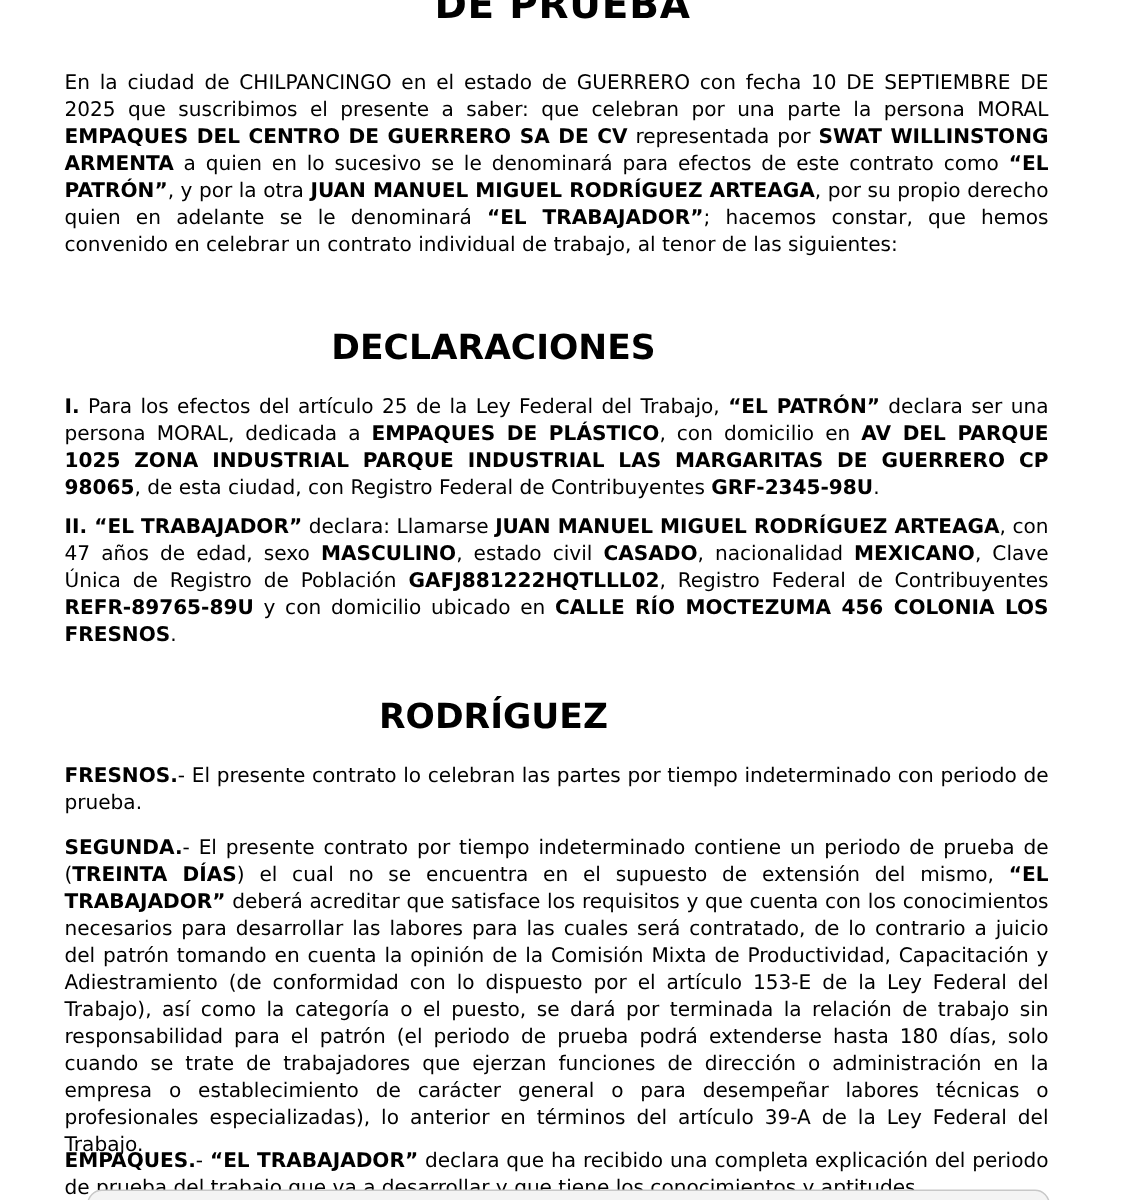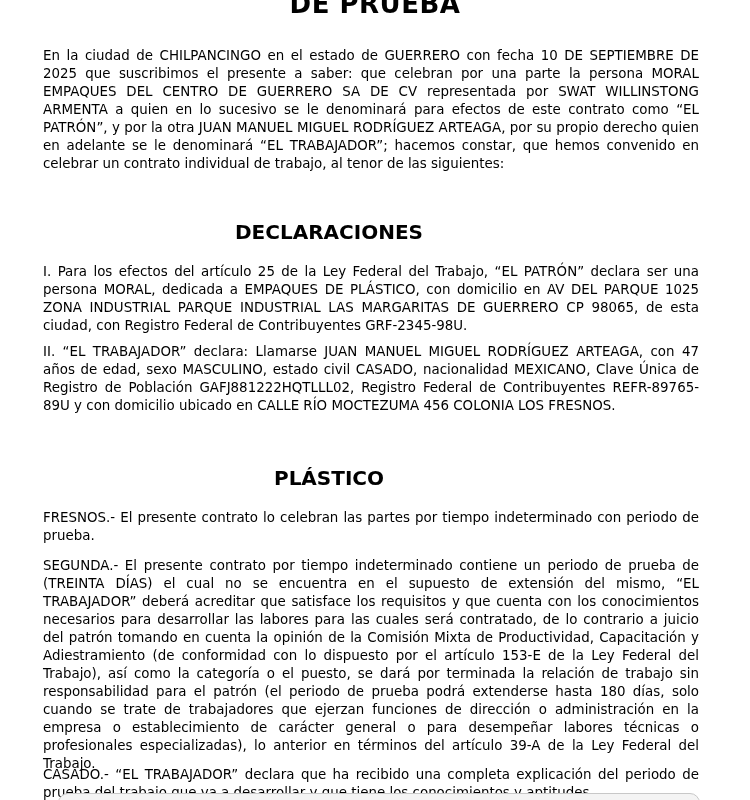--- a/index.html
+++ b/index.html
@@ -28,36 +28,36 @@
       letter-spacing: 0.5px;
       margin: 0;
     }
     .section-heading {
       position: absolute;
       left: 0;
       width: 658px;
       text-align: center;
       font-family: "DejaVu Sans", sans-serif;
       font-weight: bold;
-      font-size: 20px;
+      font-size: 23px;
       line-height: 26px;
       margin: 0;
     }
     .para {
       position: absolute;
       left: 43px;
       width: 656px;
       font-family: "DejaVu Sans", sans-serif;
       font-size: 13.4px;
       line-height: 18px;
       text-align: justify;
       margin: 0;
     }
     .para b {
-      font-weight: normal;
+      font-weight: bold;
     }
     .scroll-overlay {
       position: absolute;
       left: 58px;
       width: 642px;
       top: 793px;
       height: 20px;
       border: 1px solid #c8c8c8;
       border-radius: 10px;
       background: #f4f4f4;
@@ -70,21 +70,21 @@
 <h1 class="doc-title">DE PRUEBA</h1>
 
 <p class="para" style="top:47px;"><span>En la ciudad de CHILPANCINGO en el estado de GUERRERO con fecha 10 DE SEPTIEMBRE DE 2025 que suscribimos el presente a saber: que celebran por una parte la persona MORAL </span><b>EMPAQUES DEL CENTRO DE GUERRERO SA DE CV</b><span> representada por </span><b>SWAT WILLINSTONG ARMENTA</b><span> a quien en lo sucesivo se le denominará para efectos de este contrato como </span><b>“EL PATRÓN”</b><span>, y por la otra </span><b>JUAN MANUEL MIGUEL RODRÍGUEZ ARTEAGA</b><span>, por su propio derecho quien en adelante se le denominará </span><b>“EL TRABAJADOR”</b><span>; hacemos constar, que hemos convenido en celebrar un contrato individual de trabajo, al tenor de las siguientes:</span></p>
 
 <h2 class="section-heading" style="top:219px;">DECLARACIONES</h2>
 
 <p class="para" style="top:263px;"><b>I.</b><span> Para los efectos del artículo 25 de la Ley Federal del Trabajo, </span><b>“EL PATRÓN”</b><span> declara ser una persona MORAL, dedicada a </span><b>EMPAQUES DE PLÁSTICO</b><span>, con domicilio en </span><b>AV DEL PARQUE 1025 ZONA INDUSTRIAL PARQUE INDUSTRIAL LAS MARGARITAS DE GUERRERO CP 98065</b><span>, de esta ciudad, con Registro Federal de Contribuyentes </span><b>GRF-2345-98U</b><span>.</span></p>
 
 <p class="para" style="top:343px;"><b>II.</b><b> “EL TRABAJADOR”</b><span> declara: Llamarse </span><b>JUAN MANUEL MIGUEL RODRÍGUEZ ARTEAGA</b><span>, con 47 años de edad, sexo </span><b>MASCULINO</b><span>, estado civil </span><b>CASADO</b><span>, nacionalidad </span><b>MEXICANO</b><span>, Clave Única de Registro de Población </span><b>GAFJ881222HQTLLL02</b><span>, Registro Federal de Contribuyentes </span><b>REFR-89765-89U</b><span> y con domicilio ubicado en </span><b>CALLE RÍO MOCTEZUMA 456 COLONIA LOS FRESNOS</b><span>.</span></p>
 
-<h2 class="section-heading" style="top:465px;">PLÁSTICO</h2>
+<h2 class="section-heading" style="top:465px;">RODRÍGUEZ</h2>
 
 <p class="para" style="top:509px;"><b>FRESNOS.</b><span>- El presente contrato lo celebran las partes por tiempo indeterminado con periodo de prueba.</span></p>
 
 <p class="para" style="top:557px;"><b>SEGUNDA.</b><span>- El presente contrato por tiempo indeterminado contiene un periodo de prueba de (</span><b>TREINTA DÍAS</b><span>) el cual no se encuentra en el supuesto de extensión del mismo, </span><b>“EL TRABAJADOR”</b><span> deberá acreditar que satisface los requisitos y que cuenta con los conocimientos necesarios para desarrollar las labores para las cuales será contratado, de lo contrario a juicio del patrón tomando en cuenta la opinión de la Comisión Mixta de Productividad, Capacitación y Adiestramiento (de conformidad con lo dispuesto por el artículo 153-E de la Ley Federal del Trabajo), así como la categoría o el puesto, se dará por terminada la relación de trabajo sin responsabilidad para el patrón (el periodo de prueba podrá extenderse hasta 180 días, solo cuando se trate de trabajadores que ejerzan funciones de dirección o administración en la empresa o establecimiento de carácter general o para desempeñar labores técnicas o profesionales especializadas), lo anterior en términos del artículo 39-A de la Ley Federal del Trabajo.</span></p>
 
-<p class="para" style="top:766px;"><b>CASADO.</b><span>- </span><b>“EL TRABAJADOR”</b><span> declara que ha recibido una completa explicación del periodo de prueba del trabajo que va a desarrollar y que tiene los conocimientos y aptitudes</span></p>
+<p class="para" style="top:766px;"><b>EMPAQUES.</b><span>- </span><b>“EL TRABAJADOR”</b><span> declara que ha recibido una completa explicación del periodo de prueba del trabajo que va a desarrollar y que tiene los conocimientos y aptitudes</span></p>
 
 <div class="scroll-overlay"></div>
 
 </body></html>

